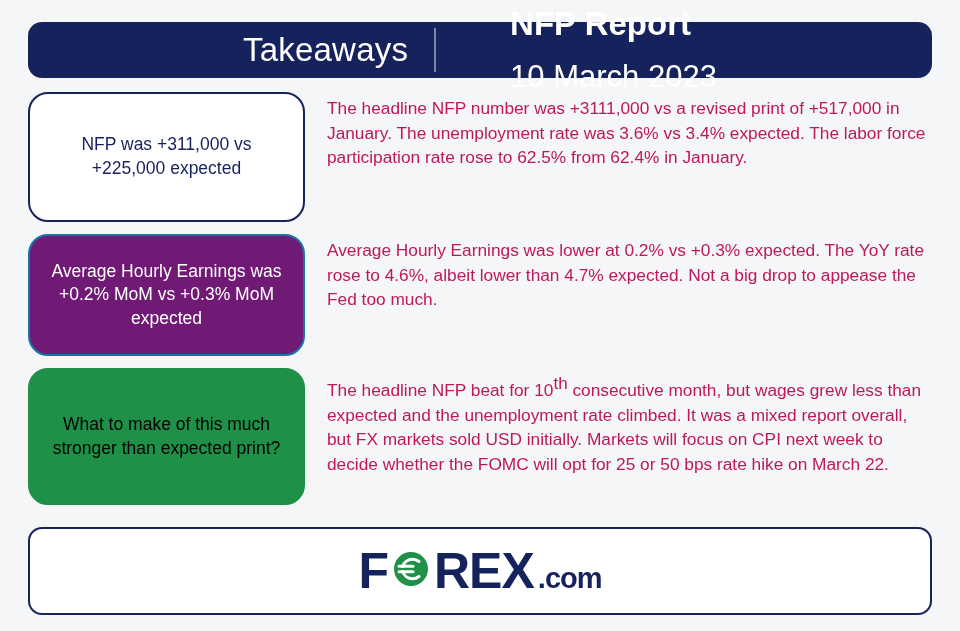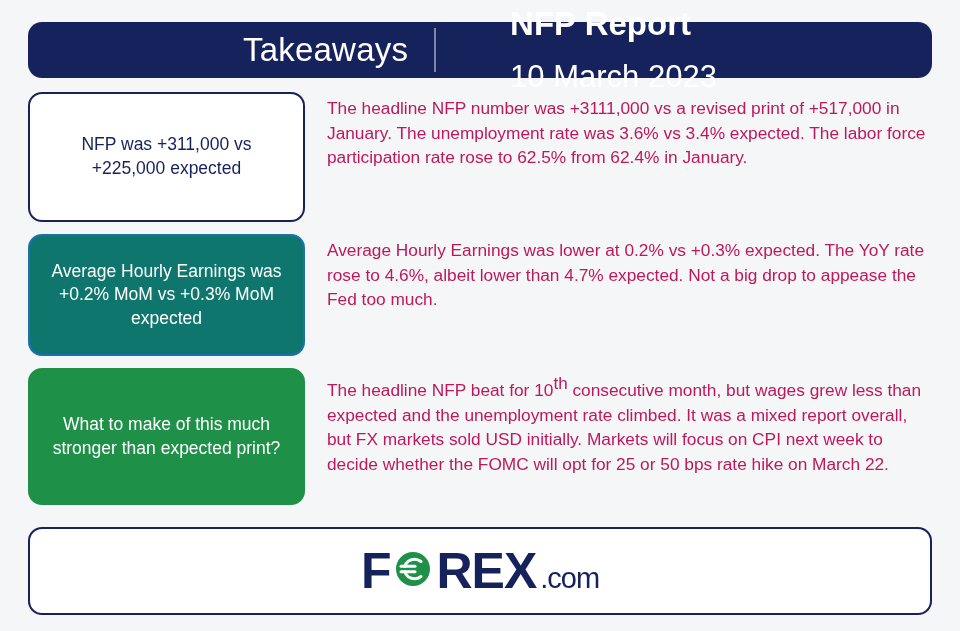--- a/index.html
+++ b/index.html
@@ -72,46 +72,46 @@
     flex: 1 1 auto;
   }
   .row {
     display: flex;
     align-items: flex-start;
     gap: 22px;
   }
   .card {
     width: 277px;
     flex: 0 0 277px;
-    border-radius: 14px;
+    border-radius: 20px;
     box-sizing: border-box;
     padding: 14px 16px;
     display: flex;
     align-items: center;
     justify-content: center;
     text-align: center;
     font-size: 17.5px;
     line-height: 1.35;
   }
   .card.white {
     background: #ffffff;
     border: 2px solid #16225c;
     color: #16225c;
     height: 130px;
   }
   .card.blue {
-    background: #0f766e;
+    background: #701a75;
     border: 2px solid #1b72ab;
     color: #ffffff;
     height: 122px;
   }
   .card.green {
     background: #1e9048;
     border: 2px solid #1e9048;
-    color: #ffffff;
+    color: #000000;
     height: 137px;
   }
   .body-text {
     flex: 1 1 auto;
     color: #be185d;
     font-size: 17.3px;
     line-height: 1.43;
     padding-top: 4px;
   }
   .body-text sup {
@@ -147,21 +147,21 @@
     position: relative;
     display: inline-block;
     width: 44px;
     height: 44px;
     margin: 0 1px;
   }
   .logo .glyph svg { display: block; }
   .logo .dotcom {
     font-size: 29px;
     color: #16225c;
-    font-weight: 400;
+    font-weight: 700;
     margin-left: 4px;
     text-align: center;
   }
 </style>
 </head>
 <body>
 
 <div class="page">
 
   <div class="header">

